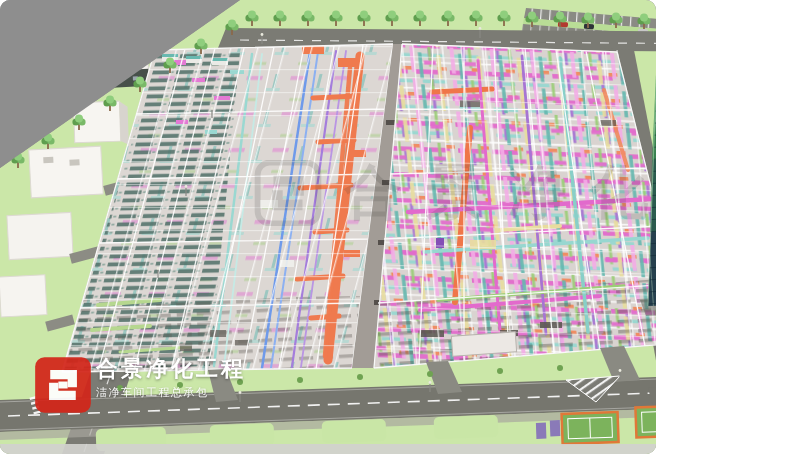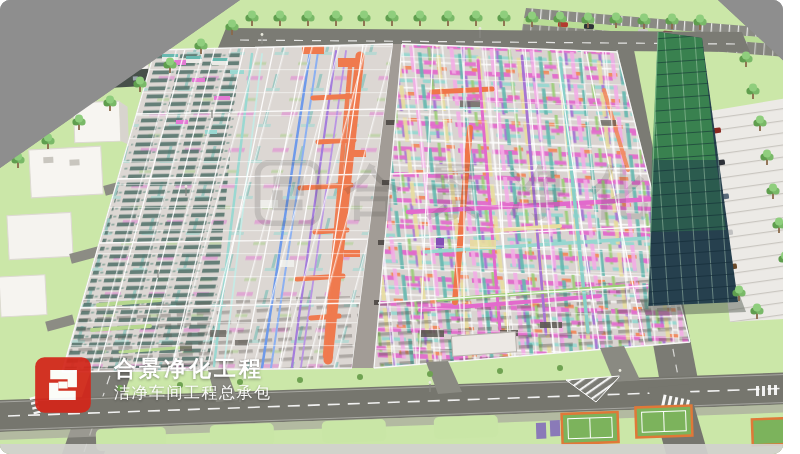--- a/index.html
+++ b/index.html
@@ -1,35 +1,35 @@
 <!DOCTYPE html>
 <html><head>
 <meta charset="utf-8">
 <style>
   html,body{margin:0;padding:0;background:#ffffff;}
   .frame{
-    position:relative;width:783px;height:454px;overflow:hidden;
+    position:relative;width:656px;height:454px;overflow:hidden;
     border-radius:10px;background:#8e8e8e;
     box-shadow:inset 0 0 0 3px #e4e4e4;
     font-family:"Liberation Sans","DejaVu Sans",sans-serif;
   }
   .scene{position:absolute;left:0;top:0;}
   .watermark{
     position:absolute;left:246px;top:154px;display:flex;align-items:center;
     opacity:.14;pointer-events:none;
   }
   .watermark .wm-text{
     font-size:58px;font-weight:bold;color:#2e2e2e;letter-spacing:24px;
     margin-left:14px;white-space:nowrap;
   }
   .brand{position:absolute;left:34px;top:356px;display:flex;align-items:flex-start;}
   .brand-logo{width:58px;height:58px;flex:0 0 auto;opacity:.93;}
-  .brand-text{margin-left:22px;color:#ffffff;text-shadow:0 1px 3px rgba(0,0,0,.4);}
+  .brand-text{margin-left:4px;color:#ffffff;text-shadow:0 1px 3px rgba(0,0,0,.4);}
   .brand-name{font-size:22px;font-weight:bold;letter-spacing:3px;line-height:26px;}
-  .brand-line{font-size:16px;letter-spacing:1.5px;line-height:17px;margin-top:2px;opacity:.96;}
+  .brand-line{font-size:11px;letter-spacing:1.5px;line-height:17px;margin-top:2px;opacity:.96;}
   .toast{
     position:absolute;left:593px;top:284px;
     background:rgba(253,253,253,.95);border:1px solid #bfbfbf;border-radius:3px;
     padding:2px 7px;font-size:9.5px;color:#4a4a4a;white-space:nowrap;
     box-shadow:0 1px 3px rgba(0,0,0,.35);
   }
   .bottom-band{position:absolute;left:0;bottom:0;width:800px;height:10px;background:#d1d1ce;opacity:.92;}
 </style>
 </head>
 <body>

